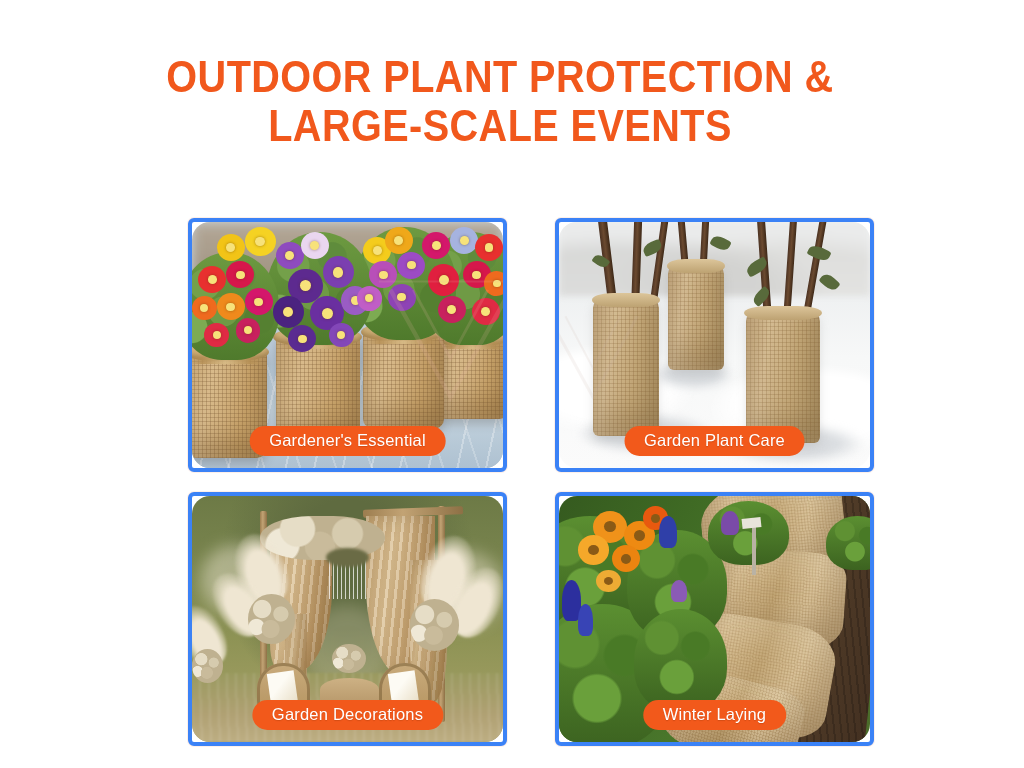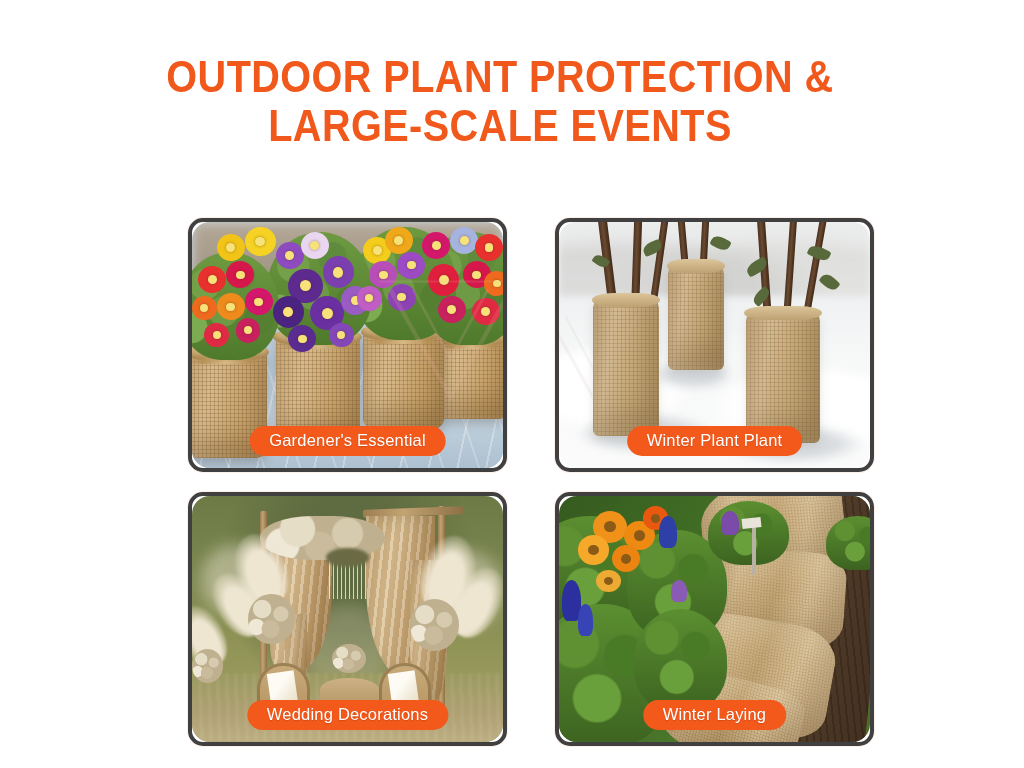--- a/index.html
+++ b/index.html
@@ -41,23 +41,23 @@
     left: 152px; top: 218px;
     width: 722px; height: 528px;
     display: grid;
     grid-template-columns: 355px 355px;
     grid-template-rows: 254px 254px;
     column-gap: 12px;
     row-gap: 20px;
   }
   .panel {
     position: relative;
-    border-radius: 15px;
+    border-radius: 6px;
     background: #fff;
-    border: 4px solid #404040;
+    border: 4px solid #3b82f6;
     overflow: hidden;
     box-shadow: 0 0 0 1px #FDEFE9;
     margin-left: 36px;
   }
   .scene {
     position: absolute; inset: 0;
     overflow: hidden;
     border-radius: 18px;
   }
   .badge {
@@ -425,21 +425,21 @@
         <div class="leafy" style="left:62%;top:28%;width:6%;height:4.5%;transform:rotate(-44deg);"></div>
         <div class="wrap" style="left:60%;top:36%;width:24%;height:54%;"></div>
 
         <div class="watermark" style="right:auto;left:-6%;top:34%;width:34%;height:42%;opacity:.13;">
           <svg viewBox="0 0 100 100" preserveAspectRatio="none">
             <path d="M8 10 L50 88 L92 10" fill="none" stroke="#c9b2a8" stroke-width="3"></path>
             <path d="M24 10 L50 60 L76 10" fill="none" stroke="#c9b2a8" stroke-width="2"></path>
           </svg>
         </div>
       </div>
-      <div class="badge">Winter Plant Plant</div>
+      <div class="badge">Garden Plant Care</div>
     </div>
 
     <div class="panel">
       <div class="scene">
         <div class="p3-bg"></div>
         <div class="p3-grass"></div>
 
         <div class="post" style="left:22%;top:6%;width:2.2%;height:86%;"></div>
         <div class="post" style="left:79%;top:4%;width:2.4%;height:88%;"></div>
         <div class="post" style="left:55%;top:5%;width:32%;height:3.2%;transform:rotate(-2deg);"></div>
@@ -462,21 +462,21 @@
         <div class="floral" style="left:0%;top:62%;width:10%;height:14%;"></div>
 
         <div class="chandelier" style="left:44%;top:24%;width:13%;height:18%;"></div>
         <div class="floral" style="left:43%;top:21%;width:14%;height:8%;background:#6a6b45;filter:blur(1.6px);"></div>
 
         <div class="floral" style="left:45%;top:60%;width:11%;height:12%;"></div>
         <div class="table-round" style="left:41%;top:74%;width:19%;height:18%;"></div>
         <div class="chair" style="left:21%;top:68%;width:17%;height:22%;"></div>
         <div class="chair" style="left:60%;top:68%;width:17%;height:22%;"></div>
       </div>
-      <div class="badge">Wedding Decorations</div>
+      <div class="badge">Garden Decorations</div>
     </div>
 
     <div class="panel">
       <div class="scene">
         <div class="p4-bg"></div>
         <div class="p4-soil"></div>
 
         <div class="runner" style="left:46%;top:-6%;width:46%;height:40%;border-radius:40% 20% 36% 28%;transform:rotate(-6deg);"></div>
         <div class="runner" style="left:48%;top:22%;width:44%;height:40%;border-radius:34% 26% 30% 34%;transform:rotate(4deg);"></div>
         <div class="runner" style="left:40%;top:50%;width:48%;height:46%;border-radius:30% 30% 26% 36%;transform:rotate(10deg);"></div>

